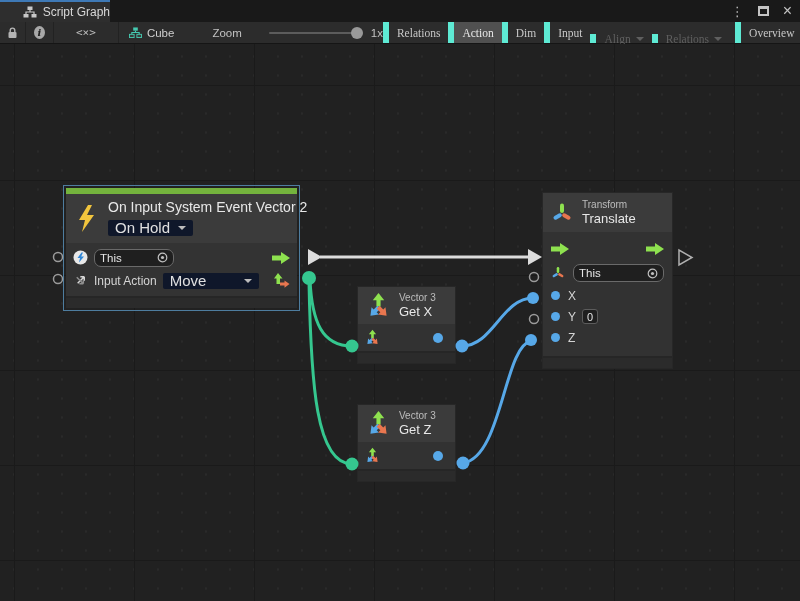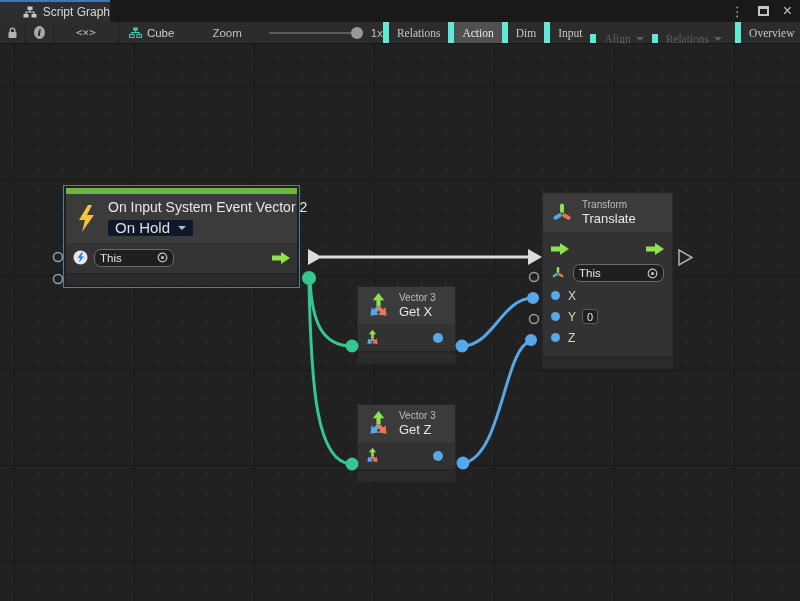--- a/index.html
+++ b/index.html
@@ -216,20 +216,40 @@
               </svg>
             </span>
           </span>
           <span class="spacer"></span>
           <span>
             <svg width="18" height="12" viewBox="0 0 18 12">
                 <path d="M0,3.5 H9 V0 L18,6 L9,12 V8.5 H0 Z" fill="#8ee14f"></path>
               </svg>
           </span>
         </div>
+        <div class="row">
+          <span>
+            <svg width="15" height="15" viewBox="0 0 16 16">
+              <path d="M12,4 L5,11 M12,4 h-4.2 M12,4 v4.2" stroke="#d6d6d6" stroke-width="1.6" fill="none"></path>
+              <path d="M4,4.5 L11,11.5 M11,11.5 h-4.2 M11,11.5 v-4.2" stroke="#8f8f8f" stroke-width="1.6" fill="none"></path>
+            </svg>
+          </span>
+          <span class="port-label">Input Action</span>
+          <span class="dd" style="width:96px; justify-content:space-between;">
+            <span>Move</span>
+            <span class="caret-down" style="color:#bdbdbd;"></span>
+          </span>
+          <span class="spacer"></span>
+          <span>
+            <svg width="17" height="16" viewBox="0 0 17 16">
+              <path d="M5,0 L9.5,5.5 H7 V11 H3.5 V5.5 H1 Z" fill="#8ee14f"></path>
+              <path d="M7,9.6 H11.5 V7.4 L16.5,11 L11.5,14.8 V12.6 H7 Z" fill="#e8764f"></path>
+            </svg>
+          </span>
+        </div>
       </div>
       <div class="node-footer"></div>
     </div>
   </div>
 
   <div class="node tl-node">
     <div class="node-header tl-header">
       <span>
         <svg width="22" height="22" viewBox="0 0 22 22">
           <rect x="9" y="1.5" width="4" height="9.5" rx="2" fill="#8ee14f"></rect>

